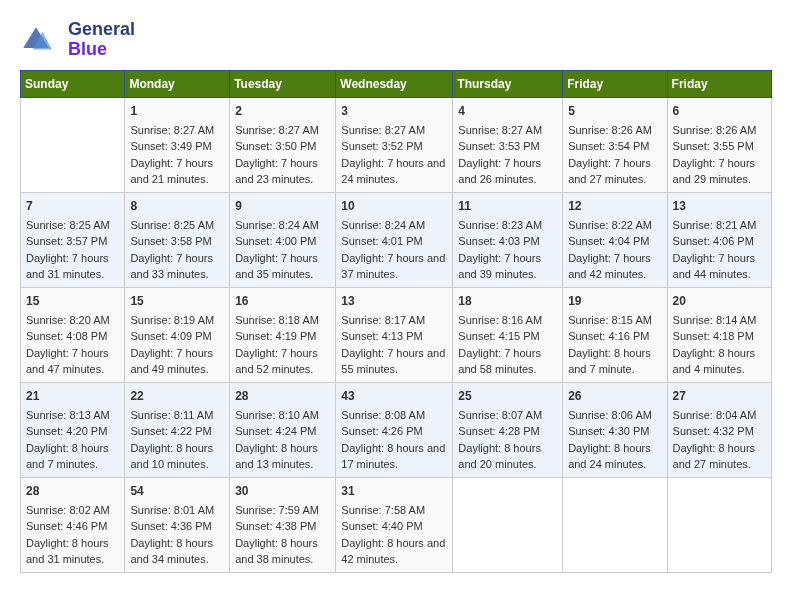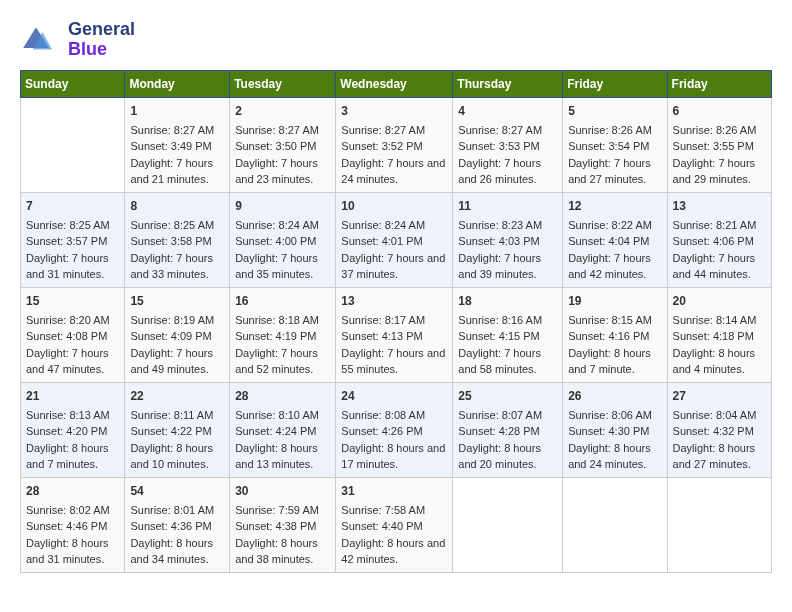--- a/index.html
+++ b/index.html
@@ -146,21 +146,21 @@
         <td><span class="day-number">16</span><span>Sunrise: 8:18 AM</span><br><span>Sunset: 4:19 PM</span><br><span>Daylight: 7 hours and 52 minutes.</span></td>
         <td><span class="day-number">13</span><span>Sunrise: 8:17 AM</span><br><span>Sunset: 4:13 PM</span><br><span>Daylight: 7 hours and 55 minutes.</span></td>
         <td><span class="day-number">18</span><span>Sunrise: 8:16 AM</span><br><span>Sunset: 4:15 PM</span><br><span>Daylight: 7 hours and 58 minutes.</span></td>
         <td><span class="day-number">19</span><span>Sunrise: 8:15 AM</span><br><span>Sunset: 4:16 PM</span><br><span>Daylight: 8 hours and 7 minute.</span></td>
         <td><span class="day-number">20</span><span>Sunrise: 8:14 AM</span><br><span>Sunset: 4:18 PM</span><br><span>Daylight: 8 hours and 4 minutes.</span></td>
       </tr>
       <tr>
         <td><span class="day-number">21</span><span>Sunrise: 8:13 AM</span><br><span>Sunset: 4:20 PM</span><br><span>Daylight: 8 hours and 7 minutes.</span></td>
         <td><span class="day-number">22</span><span>Sunrise: 8:11 AM</span><br><span>Sunset: 4:22 PM</span><br><span>Daylight: 8 hours and 10 minutes.</span></td>
         <td><span class="day-number">28</span><span>Sunrise: 8:10 AM</span><br><span>Sunset: 4:24 PM</span><br><span>Daylight: 8 hours and 13 minutes.</span></td>
-        <td><span class="day-number">24</span><span>Sunrise: 8:08 AM</span><br><span>Sunset: 4:26 PM</span><br><span>Daylight: 8 hours and 17 minutes.</span></td>
+        <td><span class="day-number">43</span><span>Sunrise: 8:08 AM</span><br><span>Sunset: 4:26 PM</span><br><span>Daylight: 8 hours and 17 minutes.</span></td>
         <td><span class="day-number">25</span><span>Sunrise: 8:07 AM</span><br><span>Sunset: 4:28 PM</span><br><span>Daylight: 8 hours and 20 minutes.</span></td>
         <td><span class="day-number">26</span><span>Sunrise: 8:06 AM</span><br><span>Sunset: 4:30 PM</span><br><span>Daylight: 8 hours and 24 minutes.</span></td>
         <td><span class="day-number">27</span><span>Sunrise: 8:04 AM</span><br><span>Sunset: 4:32 PM</span><br><span>Daylight: 8 hours and 27 minutes.</span></td>
       </tr>
       <tr>
         <td><span class="day-number">28</span><span>Sunrise: 8:02 AM</span><br><span>Sunset: 4:46 PM</span><br><span>Daylight: 8 hours and 31 minutes.</span></td>
         <td><span class="day-number">54</span><span>Sunrise: 8:01 AM</span><br><span>Sunset: 4:36 PM</span><br><span>Daylight: 8 hours and 34 minutes.</span></td>
         <td><span class="day-number">30</span><span>Sunrise: 7:59 AM</span><br><span>Sunset: 4:38 PM</span><br><span>Daylight: 8 hours and 38 minutes.</span></td>
         <td><span class="day-number">31</span><span>Sunrise: 7:58 AM</span><br><span>Sunset: 4:40 PM</span><br><span>Daylight: 8 hours and 42 minutes.</span></td>
         <td class="empty-cell"></td>

